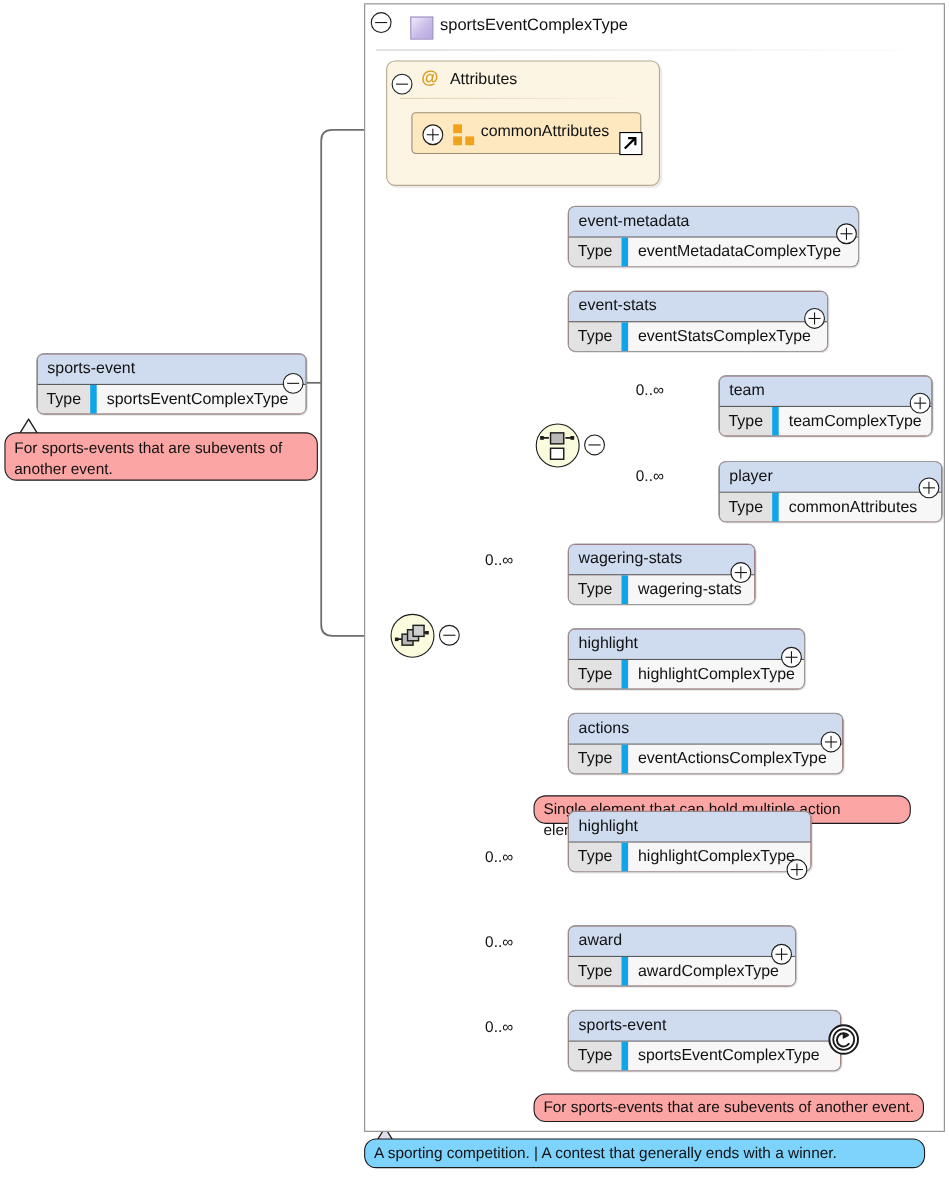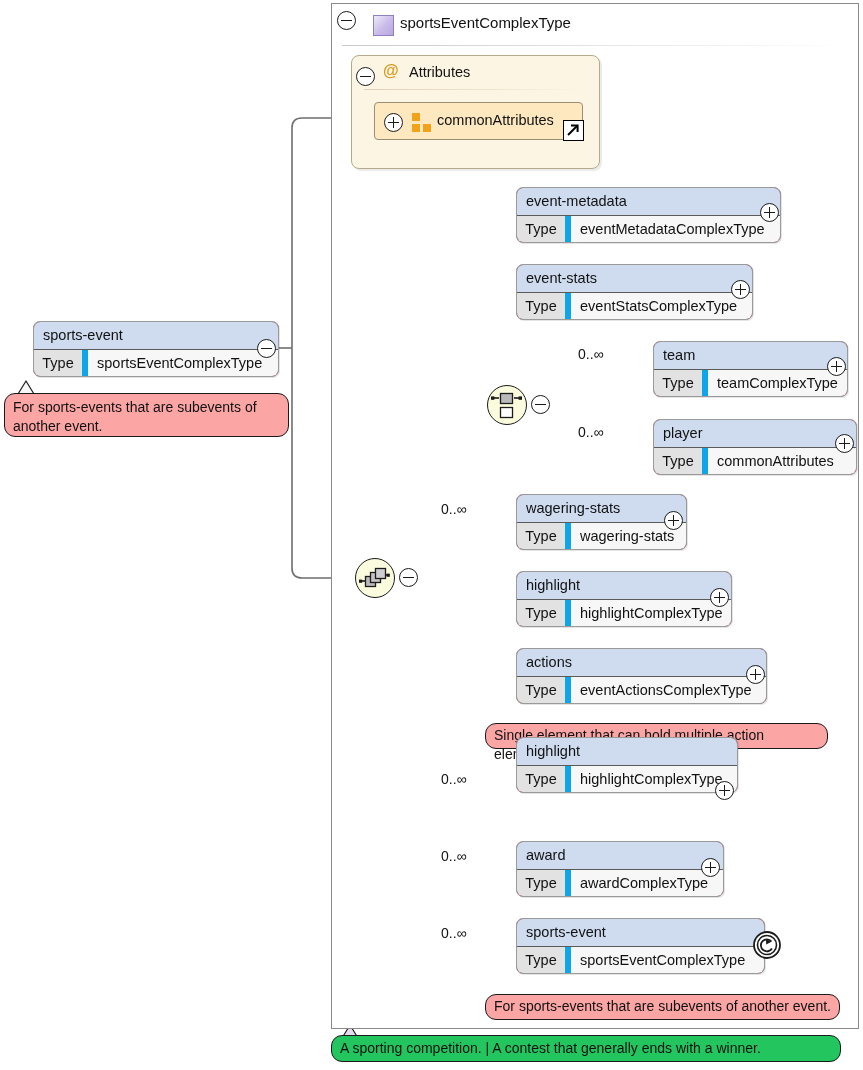--- a/index.html
+++ b/index.html
@@ -54,21 +54,21 @@
   .comp{position:absolute;width:40px;height:40px;border-radius:50%;
         border:1.7px solid #1b1b1b;background:#fbfbdd;box-sizing:border-box;}
 
   
   .card{position:absolute;font-size:14px;color:#111;white-space:nowrap;}
 
   
   .anno{position:absolute;border:1.2px solid #1b1b1b;border-radius:11px;
         background:#fca5a5;box-sizing:border-box;font-size:14px;color:#111;
         padding:4px 8px;line-height:19px;}
-  .anno.doc{background:#22c55e;border-color:#1b1b1b;}
+  .anno.doc{background:#7dd3fc;border-color:#1b1b1b;}
 
   
   .recur{position:absolute;width:30px;height:30px;}
 </style>
 </head>
 <body>
 
 <div class="canvas">
 
   <svg class="wires" viewBox="0 0 863 1070" xmlns="http://www.w3.org/2000/svg">

